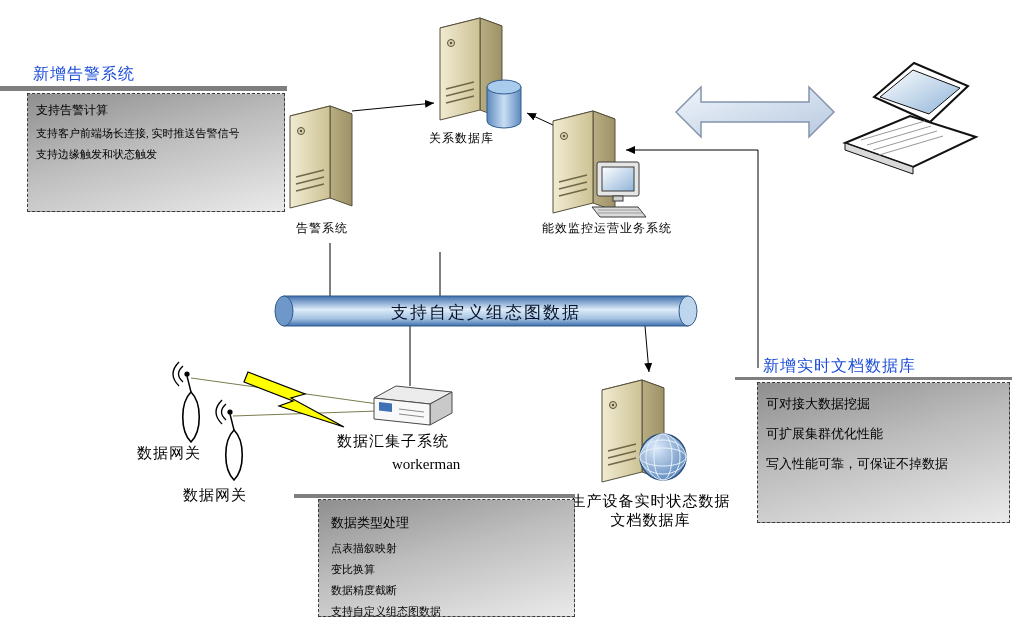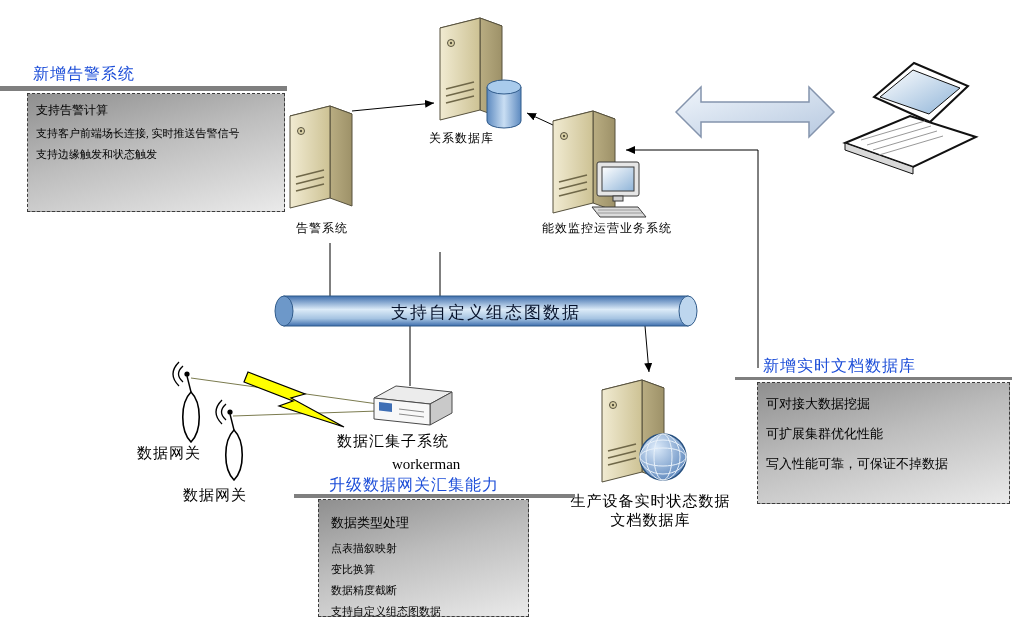--- a/index.html
+++ b/index.html
@@ -170,29 +170,28 @@
   <div class="callout-title" style="left:33px; top:64px;">新增告警系统</div>
   <div class="rule" style="left:0; top:86px; width:287px; height:5px;"></div>
   <div class="callout-box" style="left:27px; top:93px; width:258px; height:119px;">
     <div class="c-line sz12">支持告警计算</div>
     <div class="c-line sz11">支持客户前端场长连接, 实时推送告警信号</div>
     <div class="c-line sz11">支持边缘触发和状态触发</div>
   </div>
 
   <div class="callout-title" style="left:763px; top:356px;">新增实时文档数据库</div>
   <div class="rule" style="left:735px; top:377px; width:277px; height:3px;"></div>
-  <div class="callout-box" style="left:757px; top:382px; width:253px; height:122px; padding-top:12px;">
+  <div class="callout-box" style="left:757px; top:382px; width:253px; height:141px; padding-top:12px;">
     <div class="c-line sz13 mb10">可对接大数据挖掘</div>
     <div class="c-line sz13 mb10">可扩展集群优化性能</div>
     <div class="c-line sz13">写入性能可靠，可保证不掉数据</div>
   </div>
 
-  <div class="callout-title" style="left:329px; top:475px;">升级数据网关汇集能力</div>
   <div class="rule" style="left:294px; top:494px; width:281px; height:4px;"></div>
-  <div class="callout-box" style="left:318px; top:499px; width:211px; height:118px; padding-top:14px; padding-left:12px;">
+  <div class="callout-box" style="left:318px; top:499px; width:257px; height:118px; padding-top:14px; padding-left:12px;">
     <div class="c-line sz13">数据类型处理</div>
     <div class="c-line sz11">点表描叙映射</div>
     <div class="c-line sz11">变比换算</div>
     <div class="c-line sz11">数据精度截断</div>
     <div class="c-line sz11">支持自定义组态图数据</div>
   </div>
 
 </div>
 
 </body></html>

